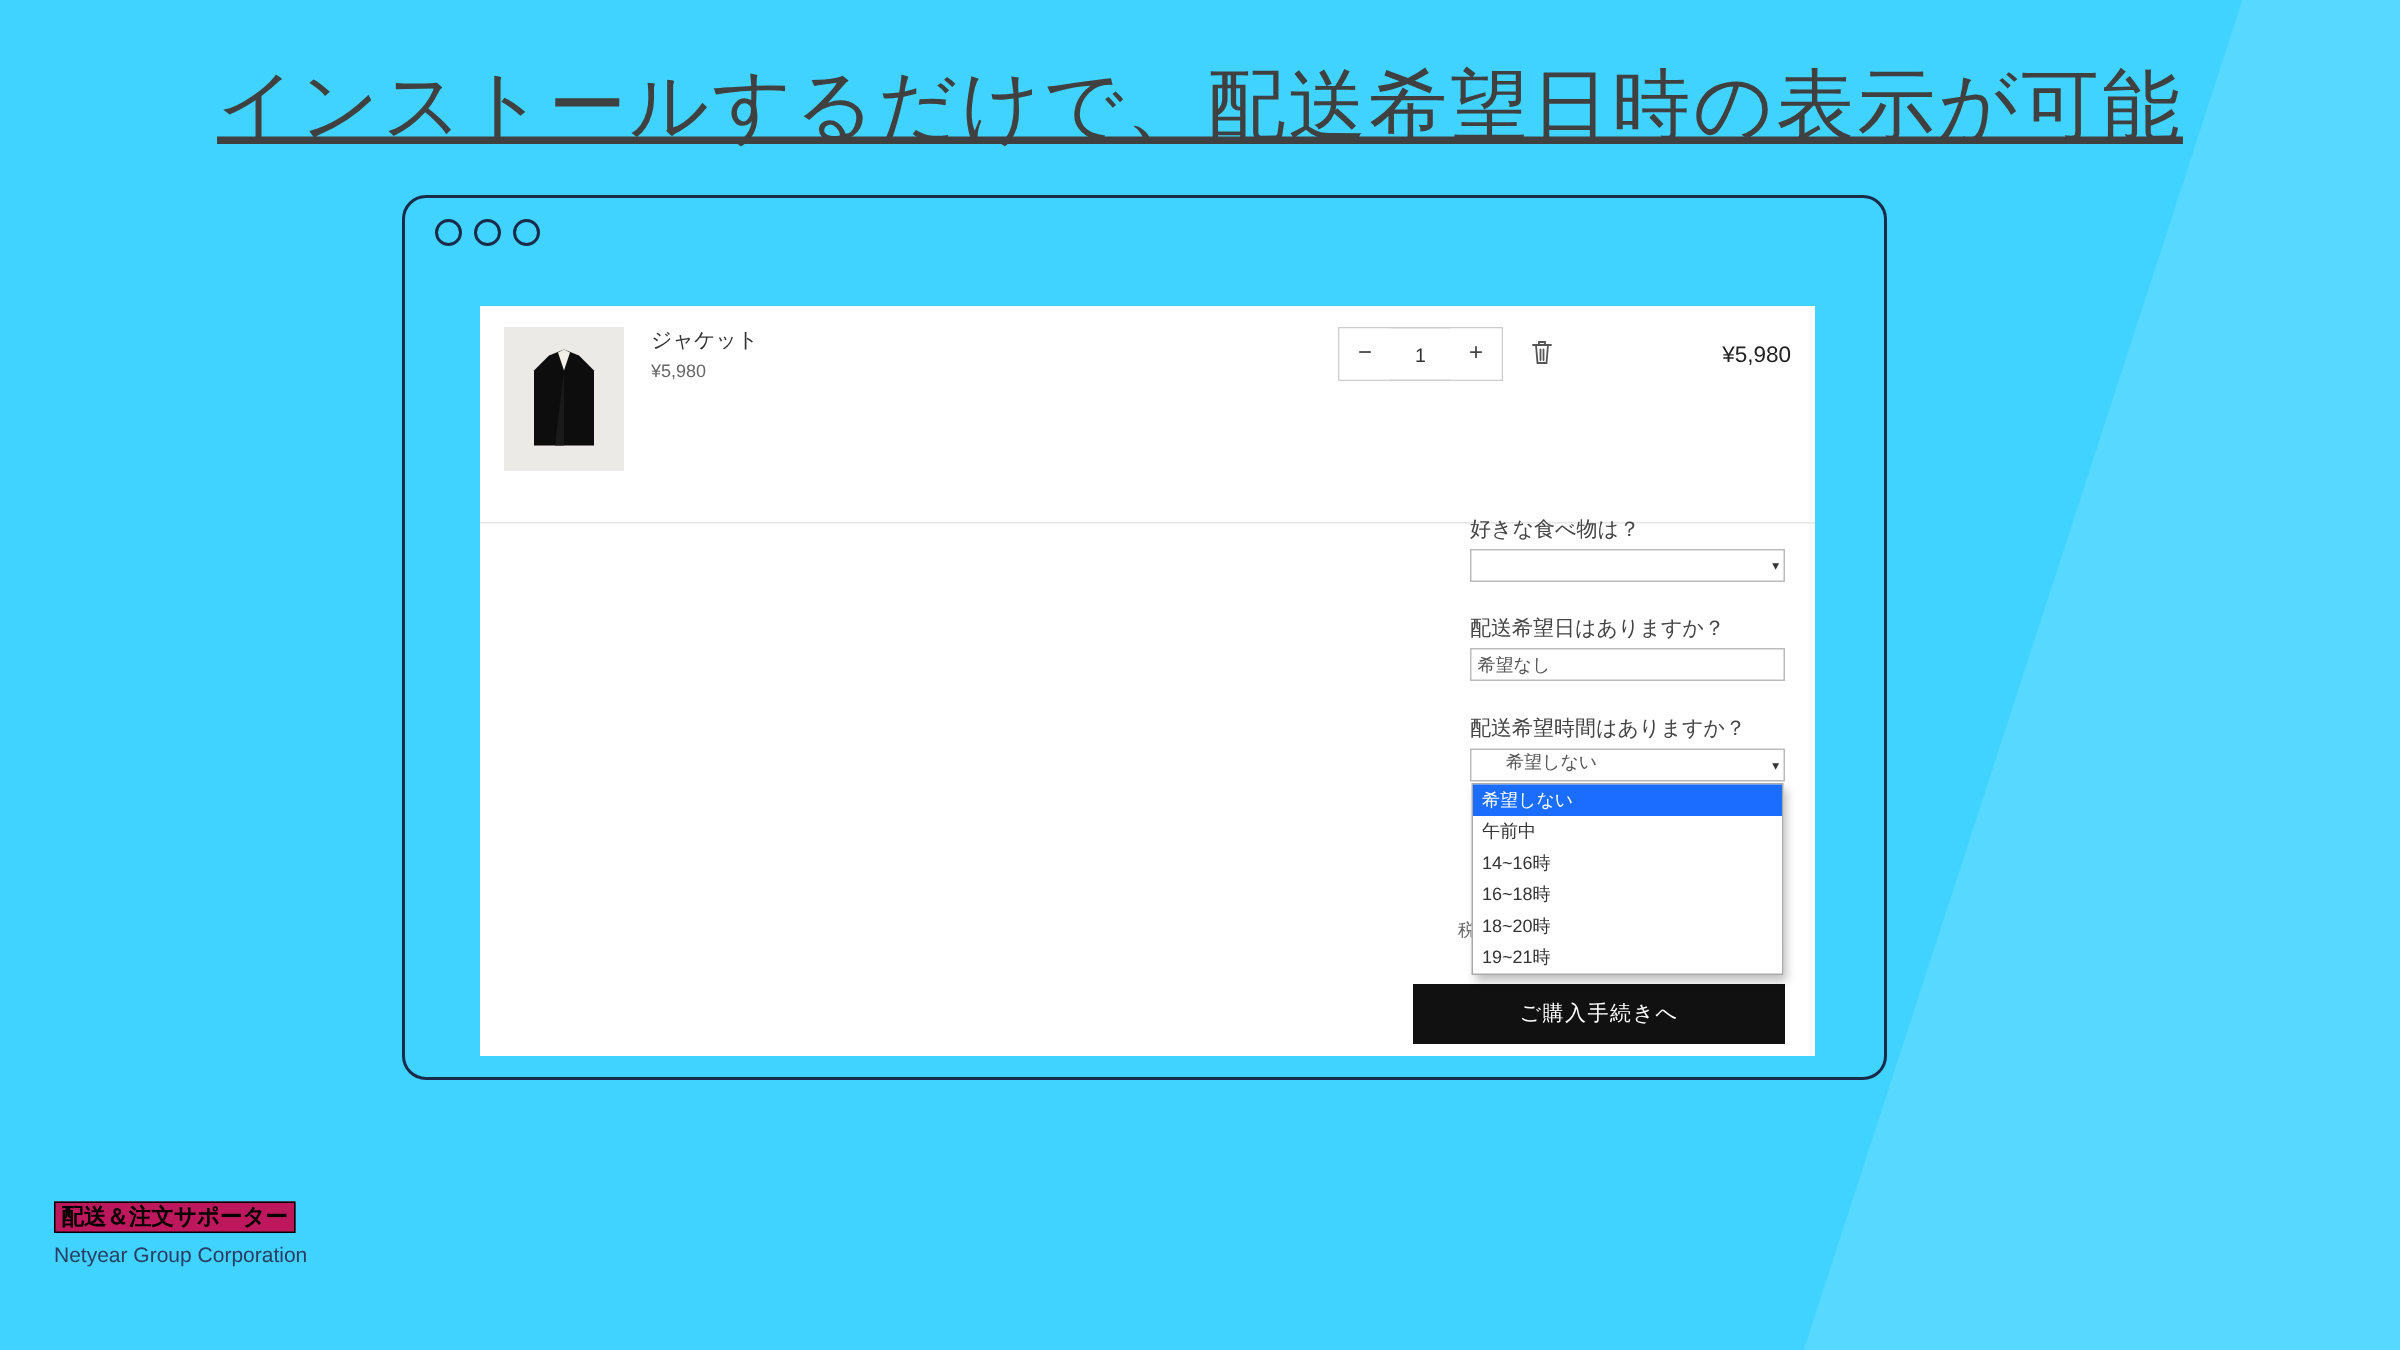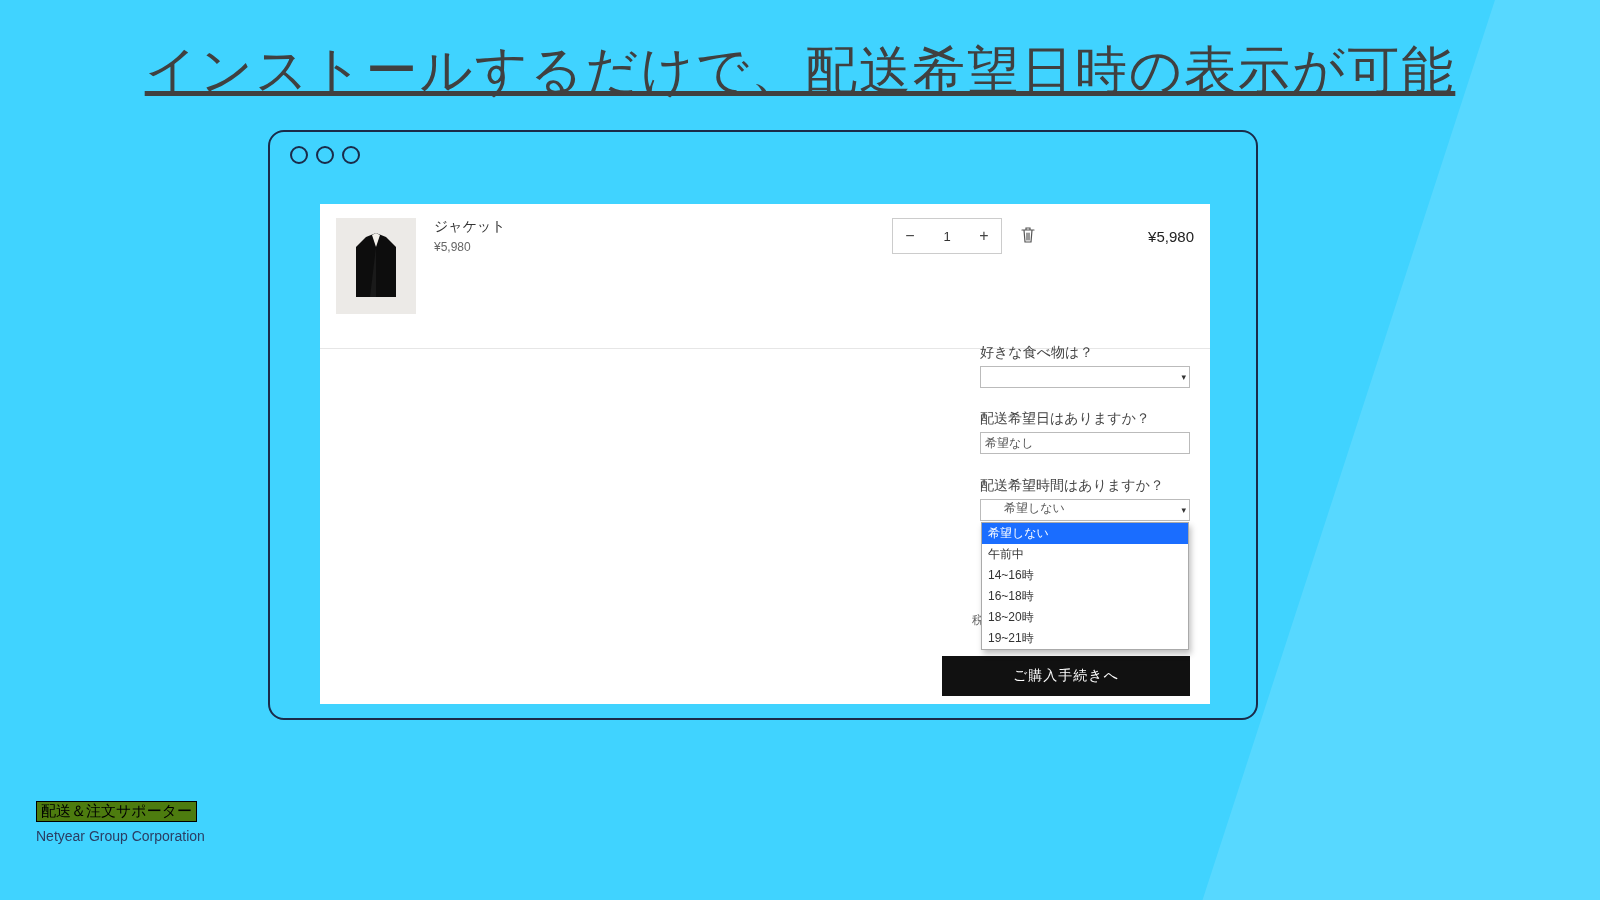--- a/index.html
+++ b/index.html
@@ -174,26 +174,27 @@
     font-size: 14px;
     letter-spacing: 1px;
     cursor: pointer;
   }
   .footer-brand {
     position: absolute;
     left: 36px;
     bottom: 56px;
   }
   .brand-plate {
-    background: #4d7c0f;
+    background: #be185d;
     border: 1px solid #000;
     padding: 0 4px;
     font-size: 15px;
     color: #000;
     display: inline-block;
+    font-weight: bold;
   }
   .brand-company {
     font-size: 14px;
     color: #2a3d63;
     margin-top: 6px;
   }
 </style>
 </head>
 <body>
 

